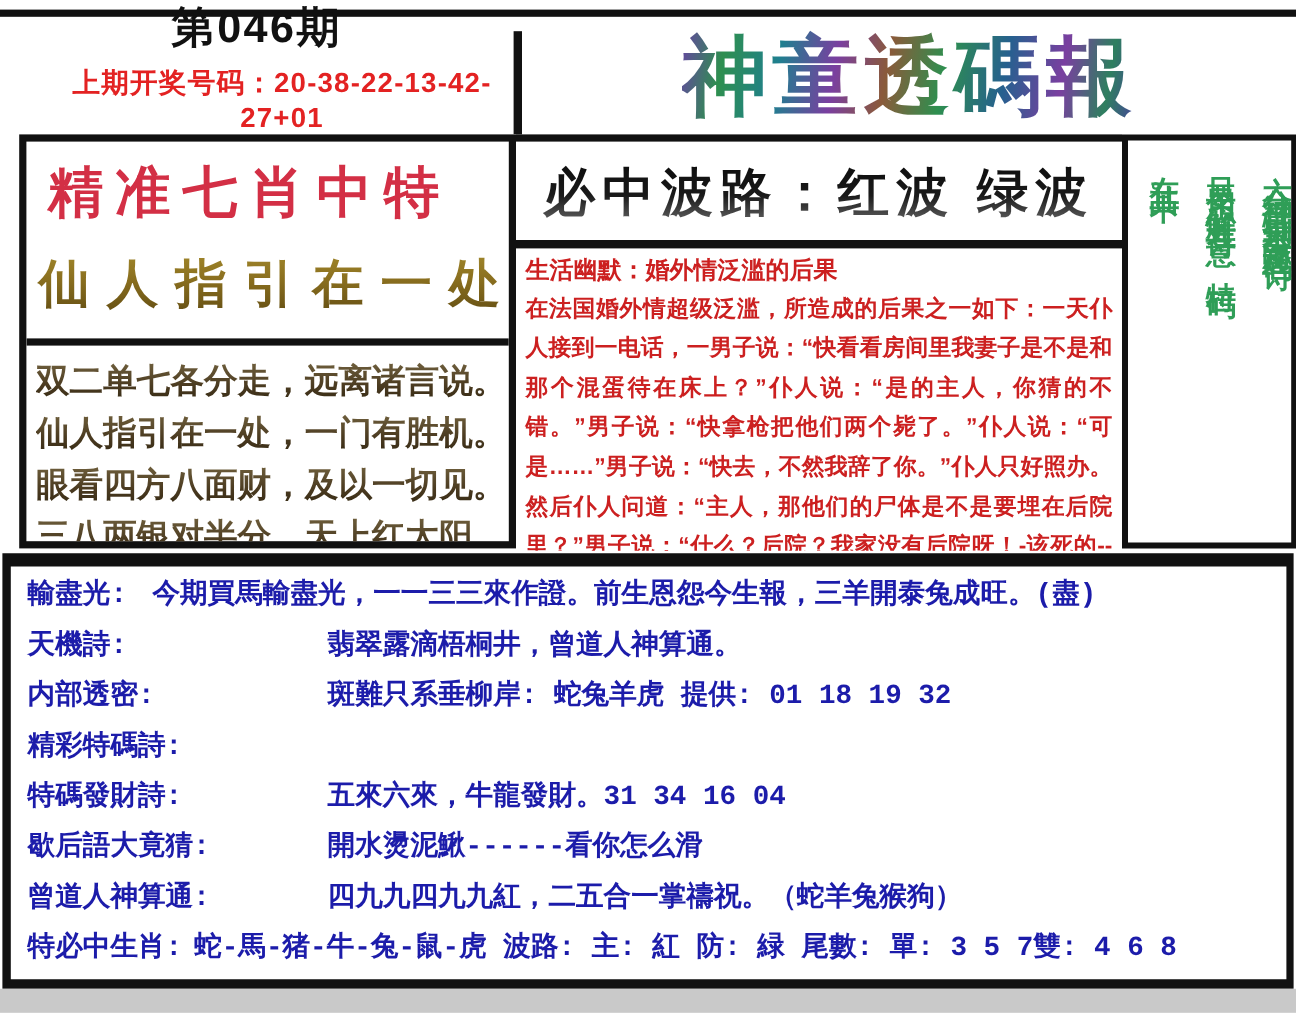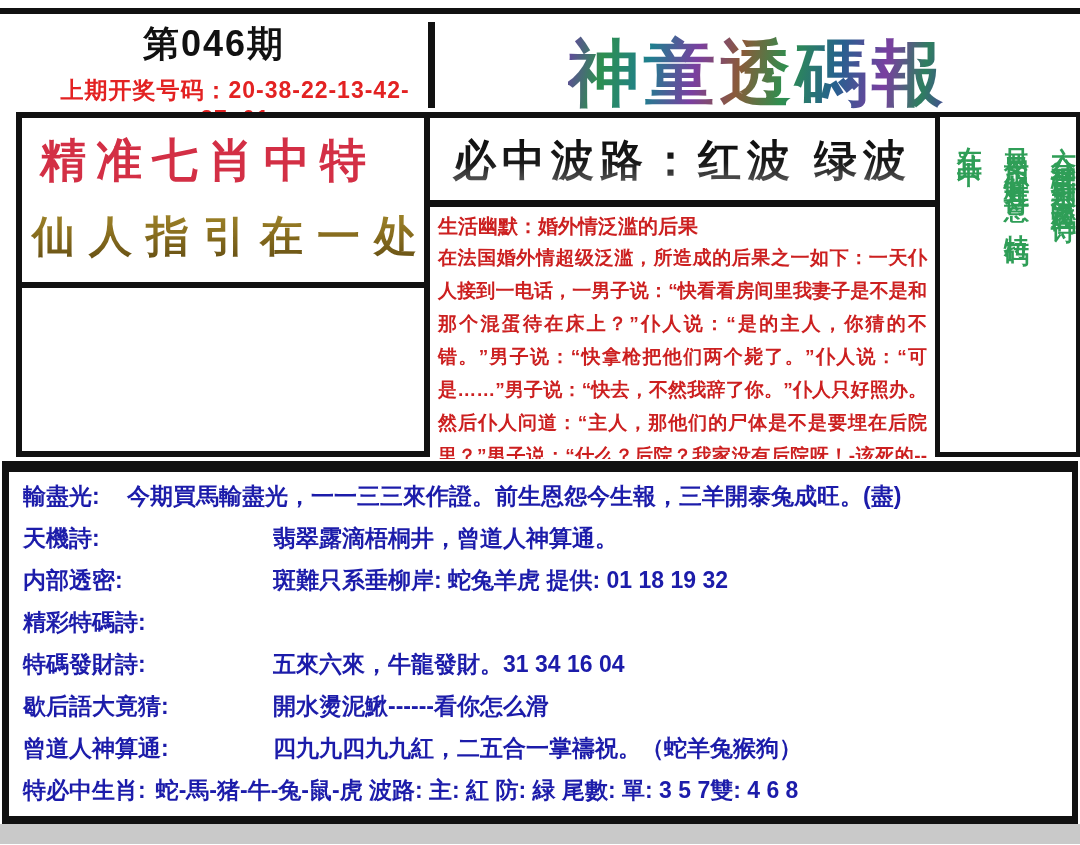--- a/index.html
+++ b/index.html
@@ -5,21 +5,21 @@
   html,body{margin:0;padding:0;background:#e8e8e8;}
   .page{
     position:relative;
     width:1080px;height:845px;
     background:#ffffff;
     font-family:"Liberation Sans","DejaVu Sans",sans-serif;
     overflow:hidden;
   }
   .topline{margin-top:8px;height:6px;background:#111;width:100%;}
   
-  .header{display:flex;height:98px;align-items:flex-start;}
+  .header{display:flex;height:98px;align-items:flex-end;}
   .header-left{width:428px;text-align:center;padding-top:6px;}
   .issue{font-size:36px;font-weight:bold;color:#111;letter-spacing:2px;}
   .lastdraw{font-size:23px;font-weight:bold;color:#e32222;margin-top:6px;letter-spacing:1px;padding-left:42px;}
   .header-divider{width:7px;background:#111;margin-top:8px;height:86px;}
   .header-title{flex:1;text-align:center;padding-top:12px;}
   .masthead{
     display:inline-block;font-size:72px;font-weight:bold;letter-spacing:4px;
     background:linear-gradient(100deg,#6a3fa8 0%,#2e8f4f 10%,#1f7f8f 22%,#7a3fa0 34%,
       #8a5a3a 45%,#2e8f4f 57%,#26608f 70%,#7a3fa0 82%,#2e7f5f 92%,#4a3fa0 100%);
     -webkit-background-clip:text;background-clip:text;color:transparent;
@@ -67,21 +67,21 @@
   }
   .vert-col{
     display:block;color:#2f9e57;font-weight:bold;font-size:25px;
     letter-spacing:7px;margin-left:14px;white-space:nowrap;
   }
   
   .bottom-box{
     margin:2px 2px 0 2px;
     border-top:11px solid #111;border-left:7px solid #111;
     border-right:6px solid #111;border-bottom:8px solid #111;
-    height:341px;overflow:hidden;padding-top:3px;
+    height:341px;overflow:hidden;padding-top:3px;font-family:Liberation Mono, monospace;
   }
   .row{display:flex;line-height:42px;padding-left:14px;white-space:nowrap;}
   .row .label{font-size:23px;font-weight:bold;color:#1c1caa;flex:none;}
   .row .content{font-size:23px;font-weight:bold;color:#1c1caa;}
   .rows .row:first-child .label{min-width:104px;}
   .rows .row:nth-child(n+2) .label{min-width:250px;}
   .rows .row:last-child .label{min-width:0;margin-right:10px;}
   .bottom-strip{height:20px;background:#c9c9c9;margin-top:0px;}
 </style>
 </head>
@@ -101,20 +101,26 @@
       <span class="masthead">神童透碼報</span>
     </div>
   </div>
 
   <div class="main">
 
     <div class="left-box">
       <div class="headline">精准七肖中特</div>
       <span class="zodiacs">仙人指引在一处</span>
       <div class="left-divider"></div>
+      <div class="verses">
+        <span class="verse">双二单七各分走，远离诸言说。</span>
+        <span class="verse">仙人指引在一处，一门有胜机。</span>
+        <span class="verse">眼看四方八面财，及以一切见。</span>
+        <span class="verse">三八两银对半分，天上红太阳。</span>
+      </div>
     </div>
 
     <div class="mid-box">
       <span class="wave-heading">必中波路：红波 绿波</span>
       <div class="mid-divider"></div>
       <div class="joke">
         <div class="joke-title">生活幽默：婚外情泛滥的后果</div>
         <div class="joke-body">在法国婚外情超级泛滥，所造成的后果之一如下：一天仆人接到一电话，一男子说：“快看看房间里我妻子是不是和那个混蛋待在床上？”仆人说：“是的主人，你猜的不错。”男子说：“快拿枪把他们两个毙了。”仆人说：“可是……”男子说：“快去，不然我辞了你。”仆人只好照办。然后仆人问道：“主人，那他们的尸体是不是要埋在后院里？”男子说：“什么？后院？我家没有后院呀！-该死的--打错电话了………”</div>
       </div>
     </div>

